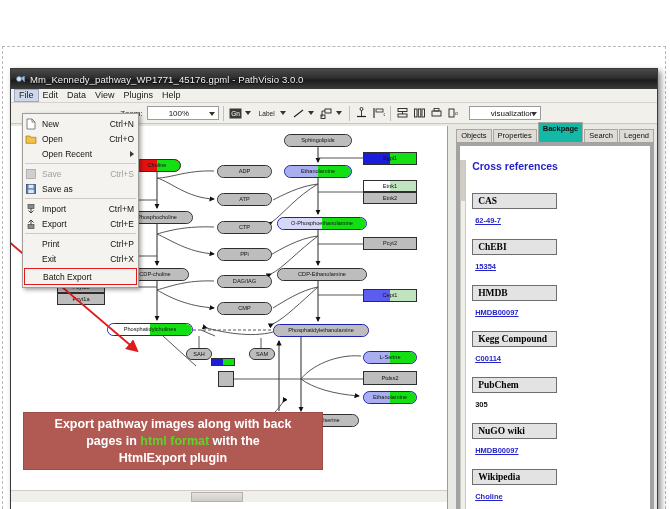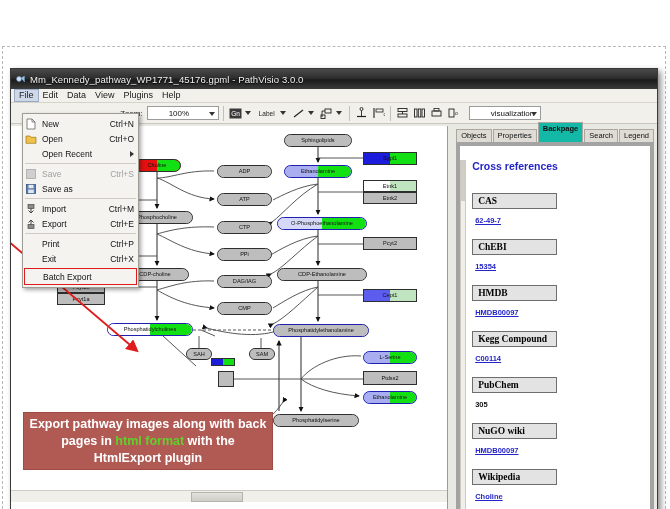--- a/index.html
+++ b/index.html
@@ -94,21 +94,21 @@
   .mkey.dis{color:#a0a0a0;}
   .msep{height:1px;background:#cdcbc4;margin:2px 2px;}
   .msub{position:absolute;right:4px;top:5px;width:0;height:0;
       border-top:3px solid transparent;border-bottom:3px solid transparent;border-left:4px solid #333;}
   #batch-export-row{border:1.5px solid #e01b1b;margin:2px 1px 0;padding-left:1px;height:15px;justify-content:flex-end;}
 
   
   #red-arrow{position:absolute;left:0;top:0;width:444px;height:396px;pointer-events:none;z-index:30;}
 
   
-  #callout{position:absolute;left:12px;top:286px;width:250px;height:58px;background:#b15953;
+  #callout{position:absolute;left:12px;top:286px;width:300px;height:58px;background:#b15953;
       border:1px solid #9c4b45;display:flex;flex-direction:column;align-items:center;
       justify-content:center;z-index:35;box-sizing:border-box;}
   .callout-line{color:#ffffff;font-weight:bold;font-size:12.5px;line-height:17px;white-space:nowrap;}
   .hl-green{color:#5fd12a;}
 
   
   .node{position:absolute;box-sizing:border-box;display:flex;align-items:center;
       justify-content:center;font-size:5.6px;color:#111;text-align:center;line-height:7px;
       white-space:nowrap;}
   .metab{border-radius:7px;background:#bdbdbd;border:1px solid #2e2e2e;}

